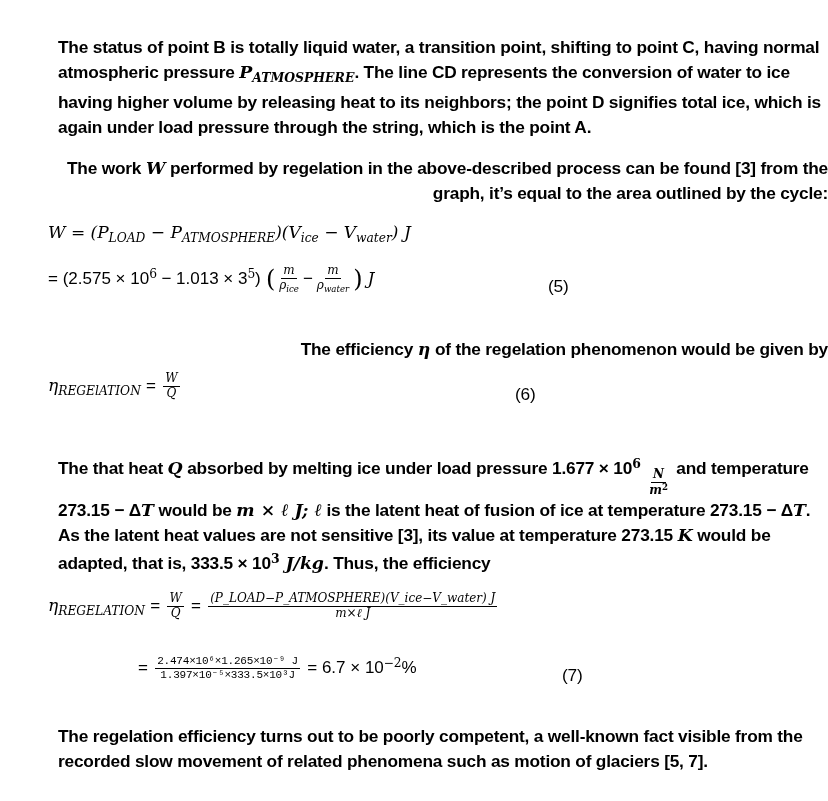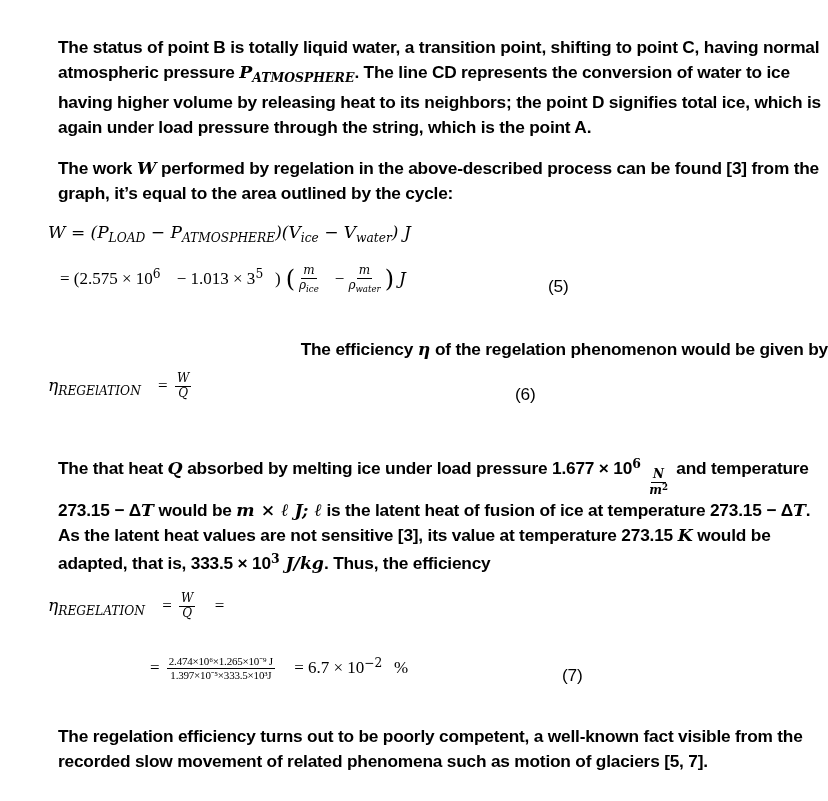--- a/index.html
+++ b/index.html
@@ -1,38 +1,38 @@
 <!DOCTYPE html>
 <html><head>
 <meta charset="utf-8">
 <style>
   html, body { margin: 0; padding: 0; background: #ffffff; }
   body { width: 828px; height: 801px; position: relative; overflow: hidden; color: #000; }
   .page { position: absolute; left: 36px; top: 0; width: 770px; font-family: "Liberation Sans", "DejaVu Sans", sans-serif; font-size: 17.3px; line-height: 24.5px; letter-spacing: -0.2px; }
   .para { position: absolute; left: 13px; margin: 9px; width: 770px; font-weight: bold; }
   .m { font-family: "DejaVu Serif", "Liberation Serif", serif; font-style: italic; letter-spacing: 0; }
-  .mr { font-family: Liberation Serif, serif; font-style: normal; letter-spacing: 0; margin-left: 12px; }
+  .mr { font-family: Liberation Sans, sans-serif; font-style: normal; letter-spacing: 0; }
   .sub { font-size: 0.72em; vertical-align: -0.35em; font-style: italic; font-family: "DejaVu Serif", serif; letter-spacing: 0; }
   .sup { font-size: 0.72em; vertical-align: 0.5em; font-family: "DejaVu Serif", serif; }
   .eq { position: absolute; left: 12px; white-space: nowrap; font-family: "DejaVu Serif", "Liberation Serif", serif; font-size: 17px; }
   .eqnum { position: absolute; font-family: "Liberation Sans", sans-serif; font-size: 17.3px; }
   .frac { display: inline-flex; flex-direction: column; align-items: center; vertical-align: middle; margin: 0 2px; }
   .frac .num, .frac .den { padding: 0 2px; line-height: 1.15; }
   .frac .num { border-bottom: 1px solid #000; }
   .small { font-size: 12px; }
   .paren { font-size: 24px; vertical-align: middle; font-style: normal; }
 </style>
 </head>
 <body>
 
 <div class="page">
 
   <p class="para" style="top:26px;"><span>The status of point B is totally liquid water, a transition point, shifting to point C, having normal atmospheric pressure </span><span class="m">P</span><span class="sub">ATMOSPHERE</span><span>. The line CD represents the conversion of water to ice having higher volume by releasing heat to its neighbors; the point D signifies total ice, which is again under load pressure through the string, which is the point A.</span></p>
 
-  <p class="para" style="top:147px;"><span>The work </span><span class="m">W</span><span> performed by regelation in the above-described process can be found [3] from the graph, it’s equal to the area outlined by the cycle:</span></p>
+  <p class="para" style="top:147px;text-align:right;"><span>The work </span><span class="m">W</span><span> performed by regelation in the above-described process can be found [3] from the graph, it’s equal to the area outlined by the cycle:</span></p>
 
   <div class="eq" style="top:220px;">
     <span class="m">W = (P</span><span class="sub">LOAD</span><span class="m"> − P</span><span class="sub">ATMOSPHERE</span><span class="m">)(V</span><span class="sub">ice</span><span class="m"> − V</span><span class="sub">water</span><span class="m">) J</span>
   </div>
 
   <div class="eq" style="top:262px;">
     <span class="mr">= (2.575 × 10</span><span class="sup">6</span><span class="mr"> − 1.013 × 3</span><span class="sup">5</span><span class="mr">)</span>
     <span class="paren">(</span><span class="frac small">
         <span class="num m">m</span>
         <span class="den"><span class="m">ρ</span><span class="sub">ice</span></span>
@@ -61,25 +61,29 @@
       </span><span> and temperature  273.15 − Δ</span><span class="m">T</span><span> would be </span><span class="m">m × ℓ J; ℓ</span><span>  is the latent heat of fusion of ice at temperature 273.15 − Δ</span><span class="m">T</span><span>. As the latent heat values are not sensitive [3], its value at temperature 273.15 </span><span class="m">K</span><span> would be adapted, that is,  333.5 × 10</span><span class="sup">3</span><span class="m">  J/kg</span><span>. Thus, the efficiency</span></p>
 
   <div class="eq" style="top:592px;">
     <span class="m">η</span><span class="sub">REGELATION</span>
     <span class="mr">=</span>
     <span class="frac small">
         <span class="num m">W</span>
         <span class="den m">Q</span>
       </span>
     <span class="mr">=</span>
+    <span class="frac small">
+        <span class="num m">(P_LOAD−P_ATMOSPHERE)(V_ice−V_water) J</span>
+        <span class="den m">m×ℓ J</span>
+      </span>
   </div>
 
   <div class="eq" style="top:651px; left:102px;">
     <span class="mr">=</span>
-    <span class="frac" style="font-family:Liberation Serif, serif; font-size:11px;">
+    <span class="frac" style="font-family:Liberation Mono, monospace; font-size:11px;">
         <span class="num">2.474×10⁶×1.265×10⁻⁹ J</span>
         <span class="den">1.397×10⁻⁵×333.5×10³J</span>
       </span>
     <span class="mr">= 6.7 × 10</span><span class="sup">−2</span><span class="mr">%</span>
   </div>
   <div class="eqnum" style="top:663px; left:526px;">(7)</div>
 
   <p class="para" style="top:715px;">The regelation efficiency turns out to be poorly competent, a well-known fact visible from the recorded slow movement of related phenomena such as motion of glaciers [5, 7].</p>
 
 </div>

